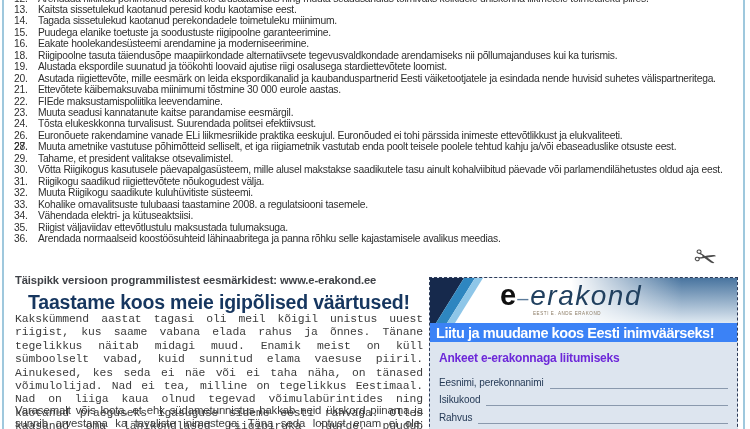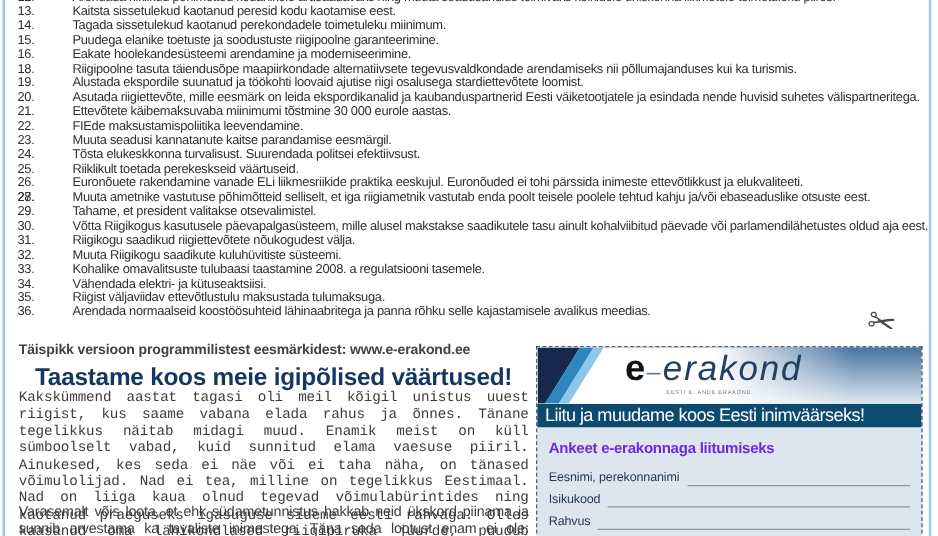--- a/index.html
+++ b/index.html
@@ -4,21 +4,21 @@
 <style>
   html,body{margin:0;padding:0;}
   body{width:750px;height:429px;overflow:hidden;background:#fff;
        font-family:"Liberation Sans","DejaVu Sans",sans-serif;}
   .page{position:relative;width:750px;height:429px;background:#fff;overflow:hidden;}
   .edge{position:absolute;top:0;bottom:0;width:2px;background:#9fc8dd;}
   .edge.left{left:2px;} .edge.right{right:5px;}
 
   
   .plist{position:absolute;left:0;top:-7.5px;width:742px;margin:0;padding:0;list-style:none;}
-  .plist li{position:relative;padding-left:58px;line-height:11.45px;font-size:10.3px;
+  .plist li{position:relative;padding-left:38px;line-height:11.45px;font-size:10.3px;
             color:#2f2f2f;letter-spacing:-0.25px;white-space:nowrap;}
   .plist .num{position:absolute;left:14px;width:20px;}
 
   .fullver{position:absolute;left:15px;top:274px;font-size:11.2px;font-weight:bold;
            color:#3f4247;letter-spacing:-0.1px;text-align:center;}
 
   .headline{position:absolute;left:28px;top:291px;font-size:19.5px;font-weight:bold;
             color:#16365f;letter-spacing:-0.2px;}
   .para{position:absolute;left:15px;width:408px;font-size:11.4px;line-height:13.4px;
         color:#3c3c3c;text-align:justify;letter-spacing:-0.1px;}
@@ -35,21 +35,21 @@
   .logo-band{position:relative;height:45px;flex:0 0 45px;overflow:hidden;
      background:linear-gradient(to right,#ffffff 0 46%,rgba(255,255,255,0) 82%),
                 linear-gradient(to bottom,#48749f,#dfe9f2);}
   .swoosh{position:absolute;left:0;top:0;}
   .logotype{position:absolute;left:70px;top:3px;line-height:1;}
   .logo-e{font-size:29px;font-weight:800;color:#101010;letter-spacing:-1px;}
   .logo-dash{font-size:20px;color:#5b7b9a;margin:0 2px;}
   .logo-name{font-size:28px;font-weight:300;color:#21405f;letter-spacing:1.5px;font-style:italic;}
   .logo-caption{position:absolute;left:103px;top:33px;font-size:4.5px;color:#8a7a63;
                 letter-spacing:0.6px;}
-  .banner{flex:0 0 19px;background:#0c4a6e;color:#ffffff;font-weight:normal;
+  .banner{flex:0 0 19px;background:#3b82f6;color:#ffffff;font-weight:bold;
           font-size:14.5px;letter-spacing:-0.45px;display:flex;align-items:center;
           padding-left:6px;white-space:nowrap;}
   .formarea{flex:1;background:#dde5ef;padding:7px 9px 0 9px;}
   .form-title{font-size:12px;font-weight:bold;color:#6d28d9;margin:2px 0 6px 0;
               letter-spacing:-0.2px;}
   .frow{display:flex;align-items:flex-end;height:17.5px;font-size:10px;color:#253a56;
         letter-spacing:-0.1px;}
   .frow .lbl{padding-bottom:1px;margin-top:40px;}
   .frow .line{flex:1;border-bottom:1px solid #8a99ad;margin-left:6px;height:12px;}
 </style>
@@ -80,21 +80,20 @@
       <li><span class="num">20.</span><span>Asutada riigiettevõte, mille eesmärk on leida ekspordikanalid ja kaubanduspartnerid Eesti väiketootjatele ja esindada nende huvisid suhetes välispartneritega.</span></li>
 
       <li><span class="num">21.</span><span>Ettevõtete käibemaksuvaba miinimumi tõstmine 30 000 eurole aastas.</span></li>
 
       <li><span class="num">22.</span><span>FIEde maksustamispoliitika leevendamine.</span></li>
 
       <li><span class="num">23.</span><span>Muuta seadusi kannatanute kaitse parandamise eesmärgil.</span></li>
 
       <li><span class="num">24.</span><span>Tõsta elukeskkonna turvalisust. Suurendada politsei efektiivsust.</span></li>
 
-      <li><span class="num">25.</span><span>Riiklikult toetada perekeskseid väärtuseid.</span></li>
 
       <li><span class="num">26.</span><span>Euronõuete rakendamine vanade ELi liikmesriikide praktika eeskujul. Euronõuded ei tohi pärssida inimeste ettevõtlikkust ja elukvaliteeti.</span></li>
 
       <li><span class="num">27.</span></li>
 
       <li><span class="num">28.</span><span>Muuta ametnike vastutuse põhimõtteid selliselt, et iga riigiametnik vastutab enda poolt teisele poolele tehtud kahju ja/või ebaseaduslike otsuste eest.</span></li>
 
       <li><span class="num">29.</span><span>Tahame, et president valitakse otsevalimistel.</span></li>
 
       <li><span class="num">30.</span><span>Võtta Riigikogus kasutusele päevapalgasüsteem, mille alusel makstakse saadikutele tasu ainult kohalviibitud päevade või parlamendilähetustes oldud aja eest.</span></li>

